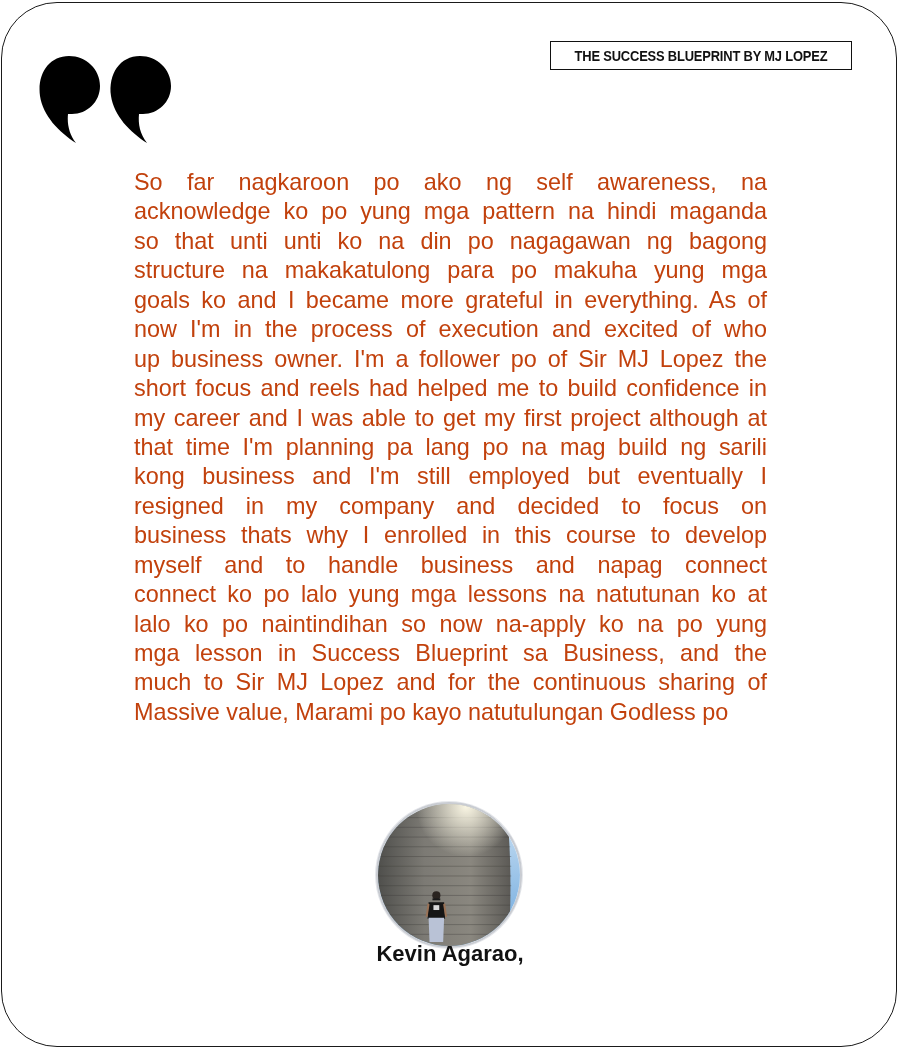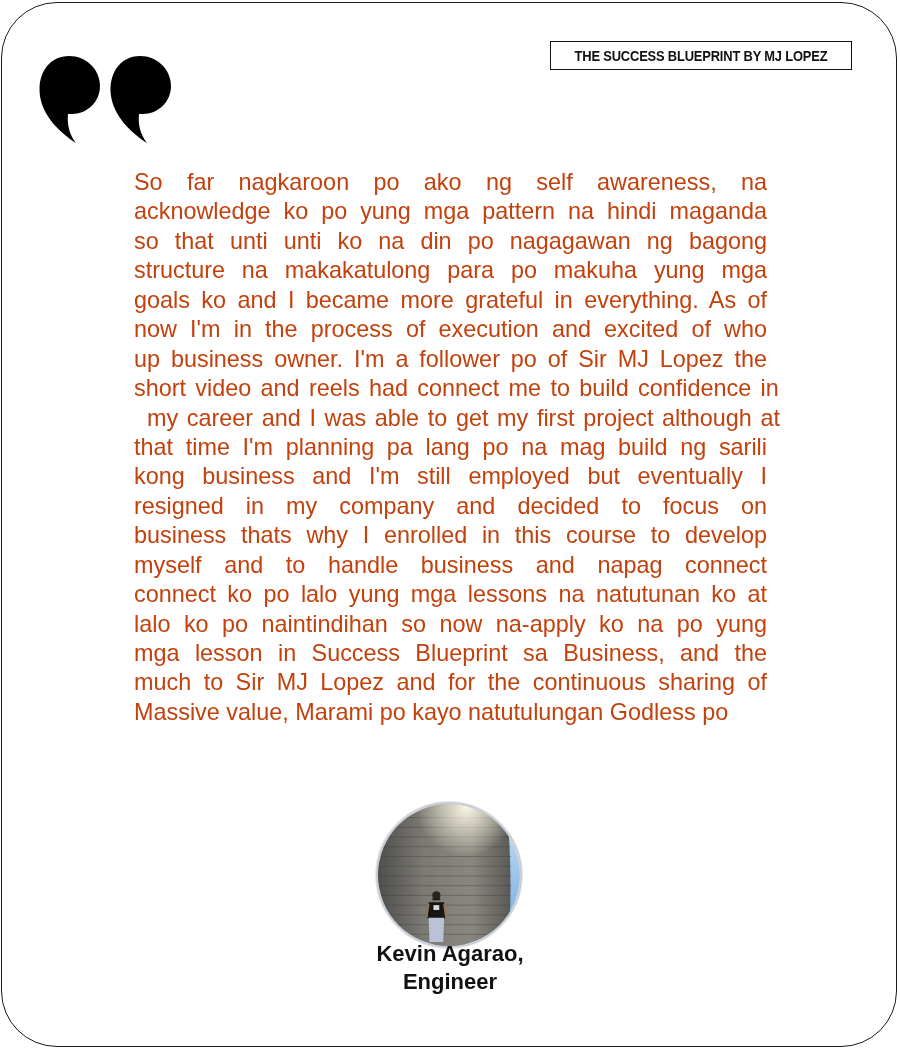--- a/index.html
+++ b/index.html
@@ -54,22 +54,22 @@
 </div>
 
 <div class="testimonial" id="testimonial">
     <div class="line" style="white-space: nowrap; display: block; width: 633px; word-spacing: 17.8457px; text-align-last: left;">So far nagkaroon po ako ng self awareness, na</div>
     <div class="line" style="white-space: nowrap; display: block; width: 633px; word-spacing: 6.46484px; text-align-last: left;">acknowledge ko po yung mga pattern na hindi maganda</div>
     <div class="line" style="white-space: nowrap; display: block; width: 633px; word-spacing: 9.5875px; text-align-last: left;">so that unti unti ko na din po nagagawan ng bagong</div>
     <div class="line" style="white-space: nowrap; display: block; width: 633px; word-spacing: 10.3705px; text-align-last: left;">structure na makakatulong para po makuha yung mga</div>
     <div class="line" style="white-space: nowrap; display: block; width: 633px; word-spacing: 4.92031px; text-align-last: left;">goals ko and I became more grateful in everything. As of</div>
     <div class="line" style="white-space: nowrap; display: block; width: 633px; word-spacing: 6.68281px; text-align-last: left;">now I'm in the process of execution and excited of who</div>
     <div class="line" style="white-space: nowrap; display: block; width: 633px; word-spacing: 4.4233px; text-align-last: left;">up business owner. I'm a follower po of Sir MJ Lopez the</div>
-    <div class="line" style="white-space: nowrap; display: block; width: 633px; word-spacing: 2.83281px; text-align-last: left;">short video and reels had connect me to build confidence in</div>
-    <div class="line" style="white-space: nowrap; display: block; width: 633px; word-spacing: 2.15365px; text-align-last: left; margin-left: 13px;">my career and I was able to get my first project although at</div>
+    <div class="line" style="white-space: nowrap; display: block; width: 633px; word-spacing: 2.83281px; text-align-last: left;">short focus and reels had helped me to build confidence in</div>
+    <div class="line" style="white-space: nowrap; display: block; width: 633px; word-spacing: 2.15365px; text-align-last: left;">my career and I was able to get my first project although at</div>
     <div class="line" style="white-space: nowrap; display: block; width: 633px; word-spacing: 6.19176px; text-align-last: left;">that time I'm planning pa lang po na mag build ng sarili</div>
     <div class="line" style="white-space: nowrap; display: block; width: 633px; word-spacing: 11.1172px; text-align-last: left;">kong business and I'm still employed but eventually I</div>
     <div class="line" style="white-space: nowrap; display: block; width: 633px; word-spacing: 15.5742px; text-align-last: left;">resigned in my company and decided to focus on</div>
     <div class="line" style="white-space: nowrap; display: block; width: 633px; word-spacing: 8.21181px; text-align-last: left;">business thats why I enrolled in this course to develop</div>
     <div class="line" style="white-space: nowrap; display: block; width: 633px; word-spacing: 16.1205px; text-align-last: left;">myself and to handle business and napag connect</div>
     <div class="line" style="white-space: nowrap; display: block; width: 633px; word-spacing: 4.9125px; text-align-last: left;">connect ko po lalo yung mga lessons na natutunan ko at</div>
     <div class="line" style="white-space: nowrap; display: block; width: 633px; word-spacing: 6.99219px; text-align-last: left;">lalo ko po naintindihan so now na-apply ko na po yung</div>
     <div class="line" style="white-space: nowrap; display: block; width: 633px; word-spacing: 8.91406px; text-align-last: left;">mga lesson in Success Blueprint sa Business, and the</div>
     <div class="line" style="white-space: nowrap; display: block; width: 633px; word-spacing: 5.96094px; text-align-last: left;">much to Sir MJ Lopez and for the continuous sharing of</div>
     <div class="line last" style="white-space: nowrap; display: block; width: 633px;">Massive value, Marami po kayo natutulungan Godless po</div>
@@ -116,14 +116,13 @@
     <path d="M52 101 H68 L69 118 H51 Z" fill="#151515"></path>
     <rect x="57" y="104" width="6" height="5" fill="#d8d8d8"></rect>
     <path d="M52 117 H68 L67 142 H53 Z" fill="#b9c2d6"></path>
     <path d="M51 102 L49 116 L51 116 L53 103 Z" fill="#9a7256"></path>
     <path d="M69 102 L71 116 L69 116 L67 103 Z" fill="#9a7256"></path>
   </svg>
 </div>
 
 <div class="person-name">
   <div>Kevin Agarao,</div>
-  <div>Engineer</div>
 </div>
 
 </body></html>

